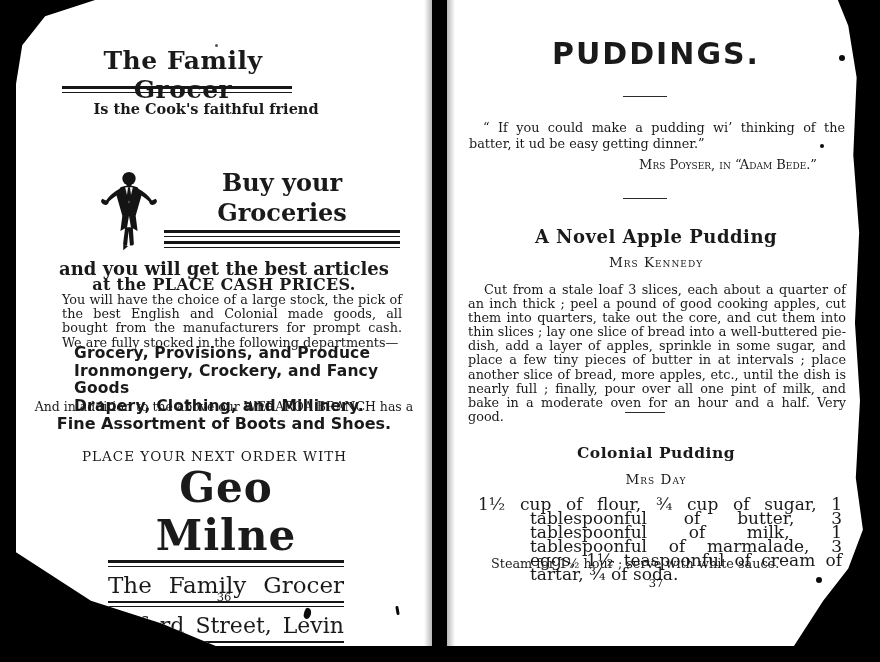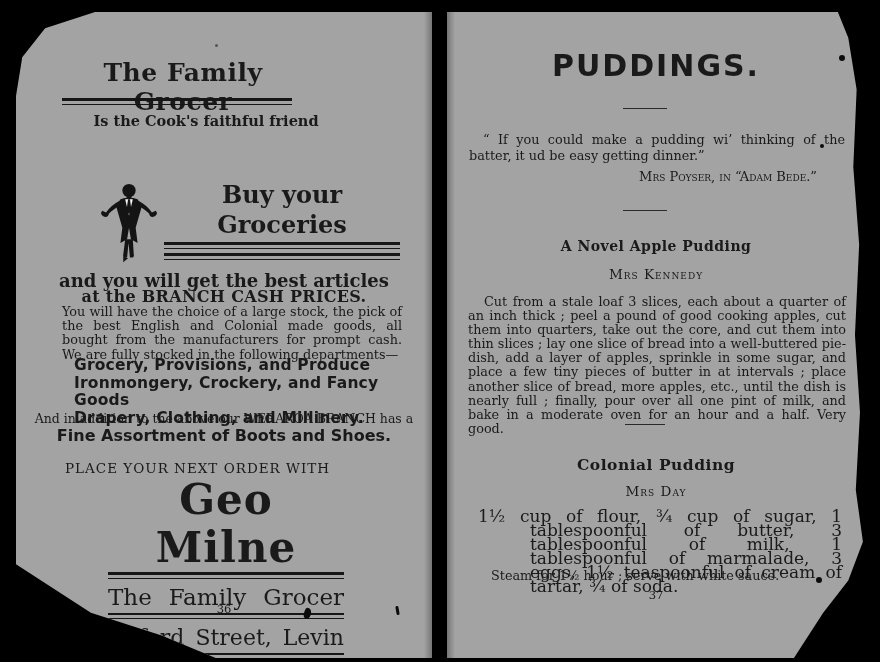--- a/index.html
+++ b/index.html
@@ -2,21 +2,21 @@
 <html><head>
 <meta charset="utf-8">
 <style>
   html,body{margin:0;padding:0;}
   body{
     width:880px;height:662px;position:relative;overflow:hidden;
     background:#000;
     font-family:"DejaVu Serif","Liberation Serif",serif;
     color:#1a1a1a;
   }
-  .page{position:absolute;top:0;background:#a3a3a3;margin-top:12px;}
+  .page{position:absolute;top:0;background:#ffffff;}
   .page-left{
     left:16px;width:416px;height:646px;
     clip-path:polygon(19% 0,100% 0,100% 100%,48% 100%,35% 96.5%,18% 93%,0 85.5%,0 13%,1.5% 7%,7% 2.5%);
   }
   .page-right{
     left:447px;width:418px;height:646px;
     clip-path:polygon(0 0,93.5% 0,96% 4%,98% 12%,97.2% 24%,98.6% 36%,97.6% 50%,98.8% 62%,97.8% 74%,99.5% 82%,96% 88%,90% 93%,83% 100%,0 100%);
   }
   .page-left::after{content:"";position:absolute;top:0;right:0;width:8px;height:100%;
     background:linear-gradient(to right,rgba(0,0,0,0),rgba(0,0,0,0.28));}
@@ -42,35 +42,35 @@
   .l-figure{left:76px;top:170px;width:74px;height:84px;}
   .l-banner{left:148px;top:168px;width:236px;}
   .l-banner .bline{font-size:24px;line-height:30px;text-align:center;font-weight:bold;}
   .l-banner .drule{margin:2px 0 4px 0;}
   .l-articles1{left:0;top:258px;width:416px;font-size:18px;}
   .l-articles2{left:0;top:275px;width:416px;font-size:16px;letter-spacing:.3px;}
   .l-par{left:46px;top:293px;width:340px;font-size:12.8px;line-height:14.2px;}
   .l-depts{left:58px;top:345px;font-size:15.5px;line-height:17.5px;letter-spacing:.2px;}
   .l-branch{left:0;top:399px;width:416px;font-size:12.5px;}
   .l-boots{left:0;top:414px;width:416px;font-size:16px;}
-  .l-order{left:49px;top:448px;font-size:13.5px;letter-spacing:1px;text-align:right;}
+  .l-order{left:66px;top:448px;font-size:13.5px;letter-spacing:1px;text-align:right;}
   .l-sig{left:92px;top:464px;width:236px;}
   .l-sig-name{font-size:42px;line-height:48px;font-weight:bold;text-align:center;letter-spacing:1px;}
   .l-sig-role{font-size:23px;line-height:28px;text-align:justify;text-align-last:justify;margin-top:4px;}
   .l-sig-addr{font-size:22px;line-height:27px;text-align:justify;text-align-last:justify;margin-top:5px;}
   .l-sig .drule-sm{margin-top:2px;}
   .l-pnum{left:0;top:590px;width:416px;font-size:11.5px;}
 
   
   .r-title{left:0;top:36px;width:418px;font-size:30px;letter-spacing:2px;}
   .r-rule1{left:176px;top:96px;width:44px;}
   .r-epi{left:22px;top:120px;width:376px;font-size:12.8px;line-height:16px;text-indent:14px;}
   .r-epi-attr{left:22px;top:157px;width:348px;text-align:right;font-size:13px;}
   .r-rule2{left:176px;top:198px;width:44px;}
-  .r-rec1-title{left:0;top:226px;width:418px;font-size:14px;letter-spacing:.5px;}
+  .r-rec1-title{left:0;top:226px;width:418px;font-size:18px;letter-spacing:.5px;}
   .r-rec1-auth{left:0;top:254px;width:418px;font-size:13.5px;letter-spacing:1px;}
   .r-rec1-body{left:21px;top:283px;width:378px;font-size:12.8px;line-height:14.1px;text-indent:16px;}
   .r-rule3{left:178px;top:412px;width:40px;}
   .r-rec2-title{left:0;top:443px;width:418px;font-size:15.5px;letter-spacing:.5px;}
   .r-rec2-auth{left:0;top:471px;width:418px;font-size:13.5px;letter-spacing:1px;}
   .r-rec2-ing{left:31px;top:498px;width:364px;font-size:17px;line-height:13.9px;padding-left:52px;text-indent:-52px;box-sizing:border-box;}
   .r-rec2-ins{left:44px;top:556px;font-size:12.8px;}
   .r-pnum{left:0;top:576px;width:418px;font-size:11.5px;}
 
   
@@ -107,21 +107,21 @@
     </svg>
   </span>
 
   <div class="abs l-banner">
     <div class="bline boldserif">Buy your Groceries</div>
     <div class="drule"></div>
     <div class="drule"></div>
   </div>
 
   <div class="abs l-articles1 ctr boldserif">and you will get the best articles</div>
-  <div class="abs l-articles2 ctr boldserif">at the BRANCH CASH PRICES.</div>
+  <div class="abs l-articles2 ctr boldserif">at the PLACE CASH PRICES.</div>
 
   <div class="abs l-par just">You will have the choice of a large stock, the pick of the best English and Colonial made goods, all bought from the manufacturers for prompt cash.  We are fully stocked in the following departments—</div>
 
   <div class="abs l-depts boldsans">
     <div>Grocery, Provisions, and Produce</div>
     <div>Ironmongery, Crockery, and Fancy Goods</div>
     <div>Drapery, Clothing, and Millinery.</div>
   </div>
 
   <div class="abs l-branch ctr">And in addition to the above our WERAROA BRANCH has a</div>

